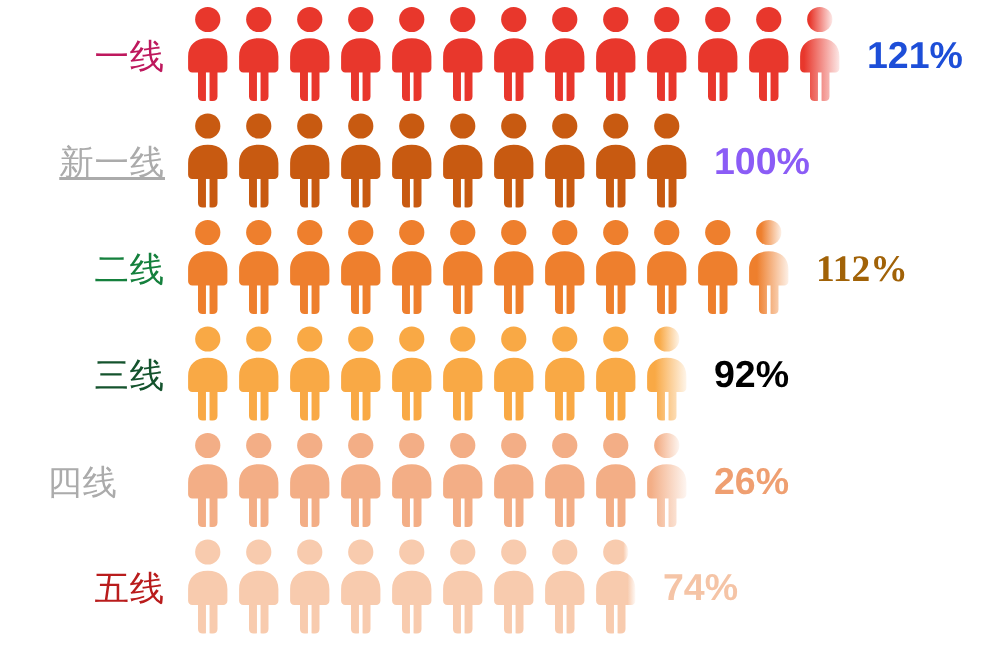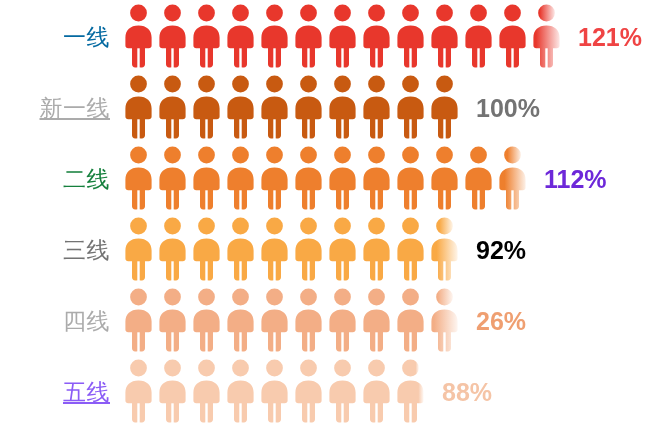--- a/index.html
+++ b/index.html
@@ -72,21 +72,21 @@
     line-height: 1;
     padding-left: 12px;
     flex: 0 0 auto;
   }
 </style>
 </head>
 <body style="background: rgb(255, 255, 255);">
 
 <div id="chart-root">
     <div class="chart-row">
-      <div class="row-label" style="color: #0369a1; padding-left: 44px;">一线</div>
+      <div class="row-label" style="color: #be185d; padding-left: 44px;">一线</div>
       <div class="icon-track">
         <span class="person">
           <svg viewBox="0 0 29 64">
             <g fill="#e8372c">
               <circle cx="14.5" cy="9" r="8.4"></circle>
               <path d="M14.5 21.5 C6.3 21.5 1.4 26.2 1.4 33.6 L1.4 41.5 C1.4 43.2 2.6 44.3 4.2 44.3 L8.0 44.3 L8.0 60.3 C8.0 62.2 9.3 63.4 11.1 63.4 L12.3 63.4 C14.1 63.4 15.4 62.2 15.4 60.3 L15.4 44.3 L13.6 44.3 L13.6 60.3 C13.6 62.2 14.9 63.4 16.7 63.4 L17.9 63.4 C19.7 63.4 21.0 62.2 21.0 60.3 L21.0 44.3 L24.8 44.3 C26.4 44.3 27.6 43.2 27.6 41.5 L27.6 33.6 C27.6 26.2 22.7 21.5 14.5 21.5 Z"></path>
               <rect x="13.3" y="44.3" width="2.4" height="19.4" fill="#ffffff"></rect>
             </g>
           </svg>
         </span>
@@ -199,21 +199,21 @@
               </linearGradient>
             </defs>
             <g fill="url(#pfade0)">
               <circle cx="14.5" cy="9" r="8.4"></circle>
               <path d="M14.5 21.5 C6.3 21.5 1.4 26.2 1.4 33.6 L1.4 41.5 C1.4 43.2 2.6 44.3 4.2 44.3 L8.0 44.3 L8.0 60.3 C8.0 62.2 9.3 63.4 11.1 63.4 L12.3 63.4 C14.1 63.4 15.4 62.2 15.4 60.3 L15.4 44.3 L13.6 44.3 L13.6 60.3 C13.6 62.2 14.9 63.4 16.7 63.4 L17.9 63.4 C19.7 63.4 21.0 62.2 21.0 60.3 L21.0 44.3 L24.8 44.3 C26.4 44.3 27.6 43.2 27.6 41.5 L27.6 33.6 C27.6 26.2 22.7 21.5 14.5 21.5 Z"></path>
               <rect x="13.3" y="44.3" width="2.4" height="19.4" fill="#ffffff"></rect>
             </g>
           </svg>
         </span>
       </div>
-      <div class="row-value" style="color: #ef4444;">121%</div>
+      <div class="row-value" style="color: #1d4ed8;">121%</div>
     </div>
     <div class="chart-row">
       <div class="row-label" style="color: rgb(171, 171, 171); text-decoration: underline;">新一线</div>
       <div class="icon-track">
         <span class="person">
           <svg viewBox="0 0 29 64">
             <g fill="#c85a11">
               <circle cx="14.5" cy="9" r="8.4"></circle>
               <path d="M14.5 21.5 C6.3 21.5 1.4 26.2 1.4 33.6 L1.4 41.5 C1.4 43.2 2.6 44.3 4.2 44.3 L8.0 44.3 L8.0 60.3 C8.0 62.2 9.3 63.4 11.1 63.4 L12.3 63.4 C14.1 63.4 15.4 62.2 15.4 60.3 L15.4 44.3 L13.6 44.3 L13.6 60.3 C13.6 62.2 14.9 63.4 16.7 63.4 L17.9 63.4 C19.7 63.4 21.0 62.2 21.0 60.3 L21.0 44.3 L24.8 44.3 C26.4 44.3 27.6 43.2 27.6 41.5 L27.6 33.6 C27.6 26.2 22.7 21.5 14.5 21.5 Z"></path>
               <rect x="13.3" y="44.3" width="2.4" height="19.4" fill="#ffffff"></rect>
@@ -295,21 +295,21 @@
         <span class="person">
           <svg viewBox="0 0 29 64">
             <g fill="#c85a11">
               <circle cx="14.5" cy="9" r="8.4"></circle>
               <path d="M14.5 21.5 C6.3 21.5 1.4 26.2 1.4 33.6 L1.4 41.5 C1.4 43.2 2.6 44.3 4.2 44.3 L8.0 44.3 L8.0 60.3 C8.0 62.2 9.3 63.4 11.1 63.4 L12.3 63.4 C14.1 63.4 15.4 62.2 15.4 60.3 L15.4 44.3 L13.6 44.3 L13.6 60.3 C13.6 62.2 14.9 63.4 16.7 63.4 L17.9 63.4 C19.7 63.4 21.0 62.2 21.0 60.3 L21.0 44.3 L24.8 44.3 C26.4 44.3 27.6 43.2 27.6 41.5 L27.6 33.6 C27.6 26.2 22.7 21.5 14.5 21.5 Z"></path>
               <rect x="13.3" y="44.3" width="2.4" height="19.4" fill="#ffffff"></rect>
             </g>
           </svg>
         </span>
       </div>
-      <div class="row-value" style="color: #737373;">100%</div>
+      <div class="row-value" style="color: #8b5cf6;">100%</div>
     </div>
     <div class="chart-row">
       <div class="row-label" style="color: #15803d;">二线</div>
       <div class="icon-track">
         <span class="person">
           <svg viewBox="0 0 29 64">
             <g fill="#ee7f2d">
               <circle cx="14.5" cy="9" r="8.4"></circle>
               <path d="M14.5 21.5 C6.3 21.5 1.4 26.2 1.4 33.6 L1.4 41.5 C1.4 43.2 2.6 44.3 4.2 44.3 L8.0 44.3 L8.0 60.3 C8.0 62.2 9.3 63.4 11.1 63.4 L12.3 63.4 C14.1 63.4 15.4 62.2 15.4 60.3 L15.4 44.3 L13.6 44.3 L13.6 60.3 C13.6 62.2 14.9 63.4 16.7 63.4 L17.9 63.4 C19.7 63.4 21.0 62.2 21.0 60.3 L21.0 44.3 L24.8 44.3 C26.4 44.3 27.6 43.2 27.6 41.5 L27.6 33.6 C27.6 26.2 22.7 21.5 14.5 21.5 Z"></path>
               <rect x="13.3" y="44.3" width="2.4" height="19.4" fill="#ffffff"></rect>
@@ -416,24 +416,24 @@
               </linearGradient>
             </defs>
             <g fill="url(#pfade1)">
               <circle cx="14.5" cy="9" r="8.4"></circle>
               <path d="M14.5 21.5 C6.3 21.5 1.4 26.2 1.4 33.6 L1.4 41.5 C1.4 43.2 2.6 44.3 4.2 44.3 L8.0 44.3 L8.0 60.3 C8.0 62.2 9.3 63.4 11.1 63.4 L12.3 63.4 C14.1 63.4 15.4 62.2 15.4 60.3 L15.4 44.3 L13.6 44.3 L13.6 60.3 C13.6 62.2 14.9 63.4 16.7 63.4 L17.9 63.4 C19.7 63.4 21.0 62.2 21.0 60.3 L21.0 44.3 L24.8 44.3 C26.4 44.3 27.6 43.2 27.6 41.5 L27.6 33.6 C27.6 26.2 22.7 21.5 14.5 21.5 Z"></path>
               <rect x="13.3" y="44.3" width="2.4" height="19.4" fill="#ffffff"></rect>
             </g>
           </svg>
         </span>
       </div>
-      <div class="row-value" style="color: #6d28d9;">112%</div>
+      <div class="row-value" style="color: #a16207; font-family: Liberation Serif, serif;">112%</div>
     </div>
     <div class="chart-row">
-      <div class="row-label" style="color: #737373;">三线</div>
+      <div class="row-label" style="color: #14532d;">三线</div>
       <div class="icon-track">
         <span class="person">
           <svg viewBox="0 0 29 64">
             <g fill="#f9a945">
               <circle cx="14.5" cy="9" r="8.4"></circle>
               <path d="M14.5 21.5 C6.3 21.5 1.4 26.2 1.4 33.6 L1.4 41.5 C1.4 43.2 2.6 44.3 4.2 44.3 L8.0 44.3 L8.0 60.3 C8.0 62.2 9.3 63.4 11.1 63.4 L12.3 63.4 C14.1 63.4 15.4 62.2 15.4 60.3 L15.4 44.3 L13.6 44.3 L13.6 60.3 C13.6 62.2 14.9 63.4 16.7 63.4 L17.9 63.4 C19.7 63.4 21.0 62.2 21.0 60.3 L21.0 44.3 L24.8 44.3 C26.4 44.3 27.6 43.2 27.6 41.5 L27.6 33.6 C27.6 26.2 22.7 21.5 14.5 21.5 Z"></path>
               <rect x="13.3" y="44.3" width="2.4" height="19.4" fill="#ffffff"></rect>
             </g>
           </svg>
         </span>
@@ -522,21 +522,21 @@
               <circle cx="14.5" cy="9" r="8.4"></circle>
               <path d="M14.5 21.5 C6.3 21.5 1.4 26.2 1.4 33.6 L1.4 41.5 C1.4 43.2 2.6 44.3 4.2 44.3 L8.0 44.3 L8.0 60.3 C8.0 62.2 9.3 63.4 11.1 63.4 L12.3 63.4 C14.1 63.4 15.4 62.2 15.4 60.3 L15.4 44.3 L13.6 44.3 L13.6 60.3 C13.6 62.2 14.9 63.4 16.7 63.4 L17.9 63.4 C19.7 63.4 21.0 62.2 21.0 60.3 L21.0 44.3 L24.8 44.3 C26.4 44.3 27.6 43.2 27.6 41.5 L27.6 33.6 C27.6 26.2 22.7 21.5 14.5 21.5 Z"></path>
               <rect x="13.3" y="44.3" width="2.4" height="19.4" fill="#ffffff"></rect>
             </g>
           </svg>
         </span>
       </div>
       <div class="row-value" style="color: #000000;">92%</div>
     </div>
     <div class="chart-row">
-      <div class="row-label" style="color: rgb(171, 171, 171);">四线</div>
+      <div class="row-label" style="color: rgb(171, 171, 171); text-align: center;">四线</div>
       <div class="icon-track">
         <span class="person">
           <svg viewBox="0 0 29 64">
             <g fill="#f3ae86">
               <circle cx="14.5" cy="9" r="8.4"></circle>
               <path d="M14.5 21.5 C6.3 21.5 1.4 26.2 1.4 33.6 L1.4 41.5 C1.4 43.2 2.6 44.3 4.2 44.3 L8.0 44.3 L8.0 60.3 C8.0 62.2 9.3 63.4 11.1 63.4 L12.3 63.4 C14.1 63.4 15.4 62.2 15.4 60.3 L15.4 44.3 L13.6 44.3 L13.6 60.3 C13.6 62.2 14.9 63.4 16.7 63.4 L17.9 63.4 C19.7 63.4 21.0 62.2 21.0 60.3 L21.0 44.3 L24.8 44.3 C26.4 44.3 27.6 43.2 27.6 41.5 L27.6 33.6 C27.6 26.2 22.7 21.5 14.5 21.5 Z"></path>
               <rect x="13.3" y="44.3" width="2.4" height="19.4" fill="#ffffff"></rect>
             </g>
           </svg>
         </span>
@@ -625,21 +625,21 @@
               <circle cx="14.5" cy="9" r="8.4"></circle>
               <path d="M14.5 21.5 C6.3 21.5 1.4 26.2 1.4 33.6 L1.4 41.5 C1.4 43.2 2.6 44.3 4.2 44.3 L8.0 44.3 L8.0 60.3 C8.0 62.2 9.3 63.4 11.1 63.4 L12.3 63.4 C14.1 63.4 15.4 62.2 15.4 60.3 L15.4 44.3 L13.6 44.3 L13.6 60.3 C13.6 62.2 14.9 63.4 16.7 63.4 L17.9 63.4 C19.7 63.4 21.0 62.2 21.0 60.3 L21.0 44.3 L24.8 44.3 C26.4 44.3 27.6 43.2 27.6 41.5 L27.6 33.6 C27.6 26.2 22.7 21.5 14.5 21.5 Z"></path>
               <rect x="13.3" y="44.3" width="2.4" height="19.4" fill="#ffffff"></rect>
             </g>
           </svg>
         </span>
       </div>
       <div class="row-value" style="color: rgb(239, 159, 113);">26%</div>
     </div>
     <div class="chart-row">
-      <div class="row-label" style="color: #8b5cf6; text-decoration: underline;">五线</div>
+      <div class="row-label" style="color: #b91c1c;">五线</div>
       <div class="icon-track">
         <span class="person">
           <svg viewBox="0 0 29 64">
             <g fill="#f8cbae">
               <circle cx="14.5" cy="9" r="8.4"></circle>
               <path d="M14.5 21.5 C6.3 21.5 1.4 26.2 1.4 33.6 L1.4 41.5 C1.4 43.2 2.6 44.3 4.2 44.3 L8.0 44.3 L8.0 60.3 C8.0 62.2 9.3 63.4 11.1 63.4 L12.3 63.4 C14.1 63.4 15.4 62.2 15.4 60.3 L15.4 44.3 L13.6 44.3 L13.6 60.3 C13.6 62.2 14.9 63.4 16.7 63.4 L17.9 63.4 C19.7 63.4 21.0 62.2 21.0 60.3 L21.0 44.3 L24.8 44.3 C26.4 44.3 27.6 43.2 27.6 41.5 L27.6 33.6 C27.6 26.2 22.7 21.5 14.5 21.5 Z"></path>
               <rect x="13.3" y="44.3" width="2.4" height="19.4" fill="#ffffff"></rect>
             </g>
           </svg>
         </span>
@@ -716,15 +716,15 @@
               </linearGradient>
             </defs>
             <g fill="url(#pfade4)">
               <circle cx="14.5" cy="9" r="8.4"></circle>
               <path d="M14.5 21.5 C6.3 21.5 1.4 26.2 1.4 33.6 L1.4 41.5 C1.4 43.2 2.6 44.3 4.2 44.3 L8.0 44.3 L8.0 60.3 C8.0 62.2 9.3 63.4 11.1 63.4 L12.3 63.4 C14.1 63.4 15.4 62.2 15.4 60.3 L15.4 44.3 L13.6 44.3 L13.6 60.3 C13.6 62.2 14.9 63.4 16.7 63.4 L17.9 63.4 C19.7 63.4 21.0 62.2 21.0 60.3 L21.0 44.3 L24.8 44.3 C26.4 44.3 27.6 43.2 27.6 41.5 L27.6 33.6 C27.6 26.2 22.7 21.5 14.5 21.5 Z"></path>
               <rect x="13.3" y="44.3" width="2.4" height="19.4" fill="#ffffff"></rect>
             </g>
           </svg>
         </span>
       </div>
-      <div class="row-value" style="color: rgb(245, 196, 166);">88%</div>
+      <div class="row-value" style="color: rgb(245, 196, 166);">74%</div>
     </div>
   </div>
 
 </body></html>

